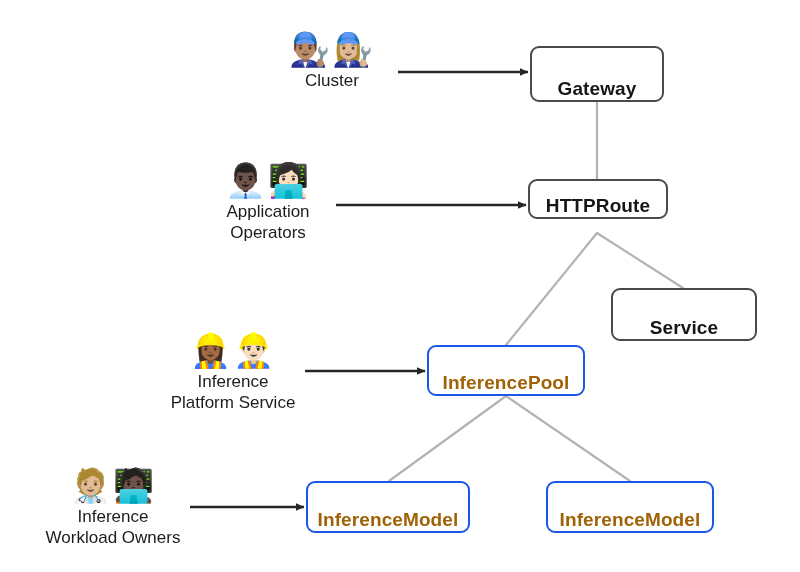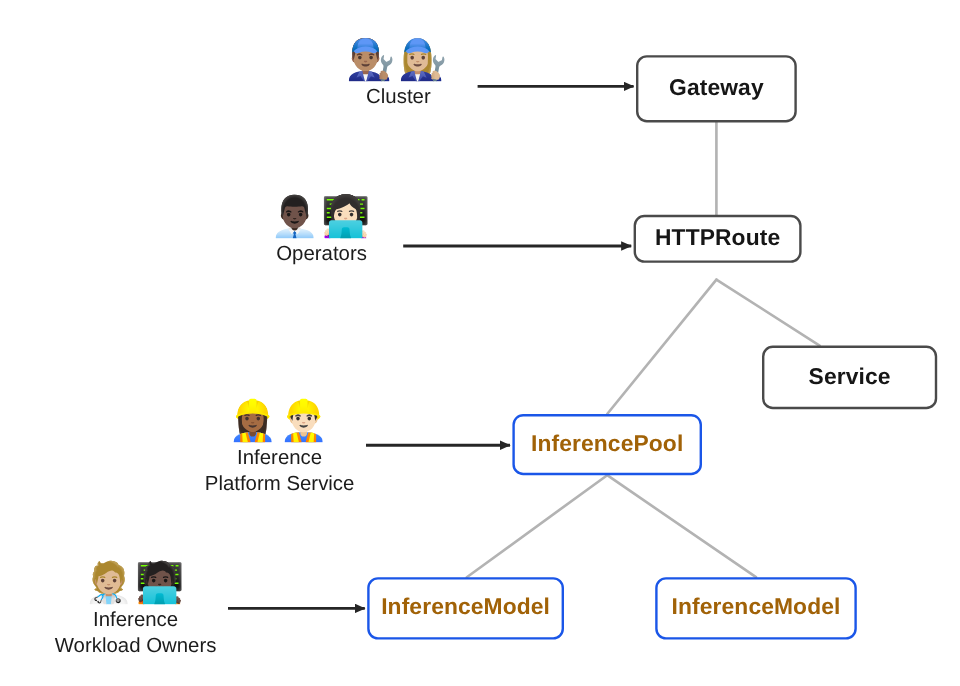--- a/index.html
+++ b/index.html
@@ -25,21 +25,21 @@
     width: 800px;
     height: 572px;
     pointer-events: none;
   }
 
   
   .node {
     position: absolute;
     box-sizing: border-box;
     display: flex;
-    align-items: center;
+    align-items: flex-end;
     justify-content: center;
     background: #ffffff;
     border-radius: 9px;
     font-weight: bold;
     letter-spacing: 0.1px;
     white-space: nowrap;
   }
   .node.core {
     border: 2px solid #4a4a4a;
     color: #161616;
@@ -94,40 +94,41 @@
       </g>
   </svg>
 
   <div id="nodes-layer">
       <div class="node core" style="left: 530px; top: 46px; width: 134px; height: 56px; font-size: 19px;">
         <span>Gateway</span>
       </div>
       <div class="node core" style="left: 528px; top: 179px; width: 140px; height: 40px; font-size: 19px;">
         <span>HTTPRoute</span>
       </div>
-      <div class="node core" style="left: 611px; top: 288px; width: 146px; height: 53px; font-size: 19px; margin-left: 24px;">
+      <div class="node core" style="left: 611px; top: 288px; width: 146px; height: 53px; font-size: 19px;">
         <span>Service</span>
       </div>
       <div class="node inference" style="left: 427px; top: 345px; width: 158px; height: 51px; font-size: 19px;">
         <span>InferencePool</span>
       </div>
       <div class="node inference" style="left: 306px; top: 481px; width: 164px; height: 52px; font-size: 19px;">
         <span>InferenceModel</span>
       </div>
       <div class="node inference" style="left: 546px; top: 481px; width: 168px; height: 52px; font-size: 19px;">
         <span>InferenceModel</span>
       </div>
     </div>
   <div id="personas-layer">
       <div class="persona" style="left: 182px; top: 30px; width: 300px;">
         <div class="persona-emoji">👨🏽‍🔧👩🏼‍🔧</div>
         <div class="persona-label">Cluster</div>
       </div>
       <div class="persona" style="left: 118px; top: 161px; width: 300px;">
         <div class="persona-emoji">👨🏿‍💼👩🏻‍💻</div>
+        <div class="persona-label">Application</div>
         <div class="persona-label">Operators</div>
       </div>
       <div class="persona" style="left: 83px; top: 331px; width: 300px;">
         <div class="persona-emoji">👷🏾‍♀️👷🏻‍♂️</div>
         <div class="persona-label">Inference</div>
         <div class="persona-label">Platform Service</div>
       </div>
       <div class="persona" style="left: -37px; top: 466px; width: 300px;">
         <div class="persona-emoji">🧑🏼‍⚕️🧑🏿‍💻</div>
         <div class="persona-label">Inference</div>

